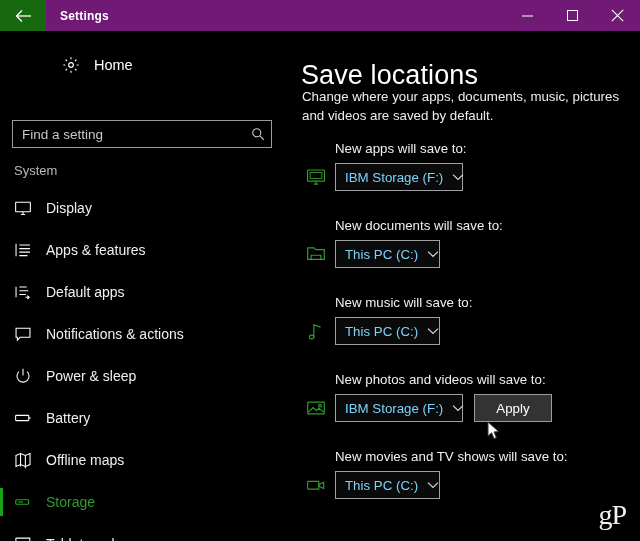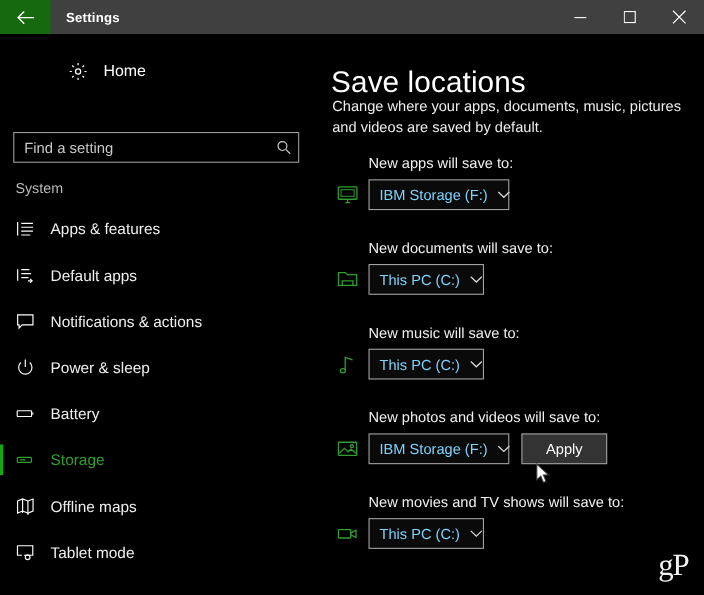--- a/index.html
+++ b/index.html
@@ -17,21 +17,21 @@
     color: #ffffff;
     -webkit-font-smoothing: antialiased;
   }
 
   
   .titlebar {
     position: absolute;
     left: 0; top: 0;
     width: 640px;
     height: 31px;
-    background: #404040;
+    background: #701a75;
     display: flex;
     align-items: stretch;
   }
   .back-btn {
     width: 46px;
     height: 31px;
     background: #17690f;
     display: flex;
     align-items: center;
     justify-content: center;
@@ -332,20 +332,30 @@
             <circle cx="6.6" cy="6.6" r="4.6"></circle>
               <path d="M10.1 10.1L14.6 14.6"></path>
           </svg>
         </span>
       </div>
 
       <div class="sidebar-group-title">System</div>
 
       <div class="nav-list">
 
+        <div class="nav-item">
+          <span class="accent"></span>
+          <span class="ico">
+            <svg width="18" height="18" viewBox="0 0 22 22" fill="none" stroke="#ffffff" stroke-width="1.3">
+              <rect x="2" y="4" width="18" height="11.5" rx="0.6"></rect>
+                <path d="M8.5 19h5M11 15.5V19"></path>
+            </svg>
+          </span>
+          <span class="lbl">Display</span>
+        </div>
 
         <div class="nav-item">
           <span class="accent"></span>
           <span class="ico">
             <svg width="18" height="18" viewBox="0 0 22 22" fill="none" stroke="#ffffff" stroke-width="1.3">
               <path d="M2.5 3.5v15"></path>
               <path d="M6.5 5h13M6.5 9.3h13M6.5 13.6h13M6.5 17.9h10"></path>
             </svg>
           </span>
           <span class="lbl">Apps &amp; features</span>
@@ -388,40 +398,40 @@
           <span class="accent"></span>
           <span class="ico">
             <svg width="18" height="18" viewBox="0 0 22 22" fill="none" stroke="#ffffff" stroke-width="1.3">
               <rect x="2" y="7.8" width="16" height="6.4" rx="0.8"></rect>
                 <path d="M19.4 9.9v2.2"></path>
             </svg>
           </span>
           <span class="lbl">Battery</span>
         </div>
 
+        <div class="nav-item">
+          <span class="accent"></span>
+          <span class="ico">
+            <svg width="18" height="18" viewBox="0 0 22 22" fill="none" stroke="#ffffff" stroke-width="1.3">
+              <path d="M2.4 5.4l5.6-2.2 5.9 2.2 5.7-2.2v13.4l-5.7 2.2-5.9-2.2-5.6 2.2z"></path>
+              <path d="M8 3.2v15.6M13.9 5.4V21"></path>
+            </svg>
+          </span>
+          <span class="lbl">Offline maps</span>
+        </div>
+
         <div class="nav-item selected">
           <span class="accent"></span>
           <span class="ico">
             <svg width="18" height="18" viewBox="0 0 22 22" fill="none" stroke="currentColor" stroke-width="1.4">
               <rect x="2.2" y="8.2" width="15.6" height="5.6" rx="1"></rect>
               <path d="M5 11h6"></path>
             </svg>
           </span>
           <span class="lbl">Storage</span>
-        </div>
-
-        <div class="nav-item">
-          <span class="accent"></span>
-          <span class="ico">
-            <svg width="18" height="18" viewBox="0 0 22 22" fill="none" stroke="#ffffff" stroke-width="1.3">
-              <path d="M2.4 5.4l5.6-2.2 5.9 2.2 5.7-2.2v13.4l-5.7 2.2-5.9-2.2-5.6 2.2z"></path>
-              <path d="M8 3.2v15.6M13.9 5.4V21"></path>
-            </svg>
-          </span>
-          <span class="lbl">Offline maps</span>
         </div>
 
         <div class="nav-item">
           <span class="accent"></span>
           <span class="ico">
             <svg width="18" height="18" viewBox="0 0 22 22" fill="none" stroke="#ffffff" stroke-width="1.3">
               <path d="M2.3 3.8h17v10.6H9.4"></path>
               <path d="M2.3 3.8v10.6h5"></path>
               <circle cx="13.6" cy="16.6" r="2.6"></circle>
             </svg>

